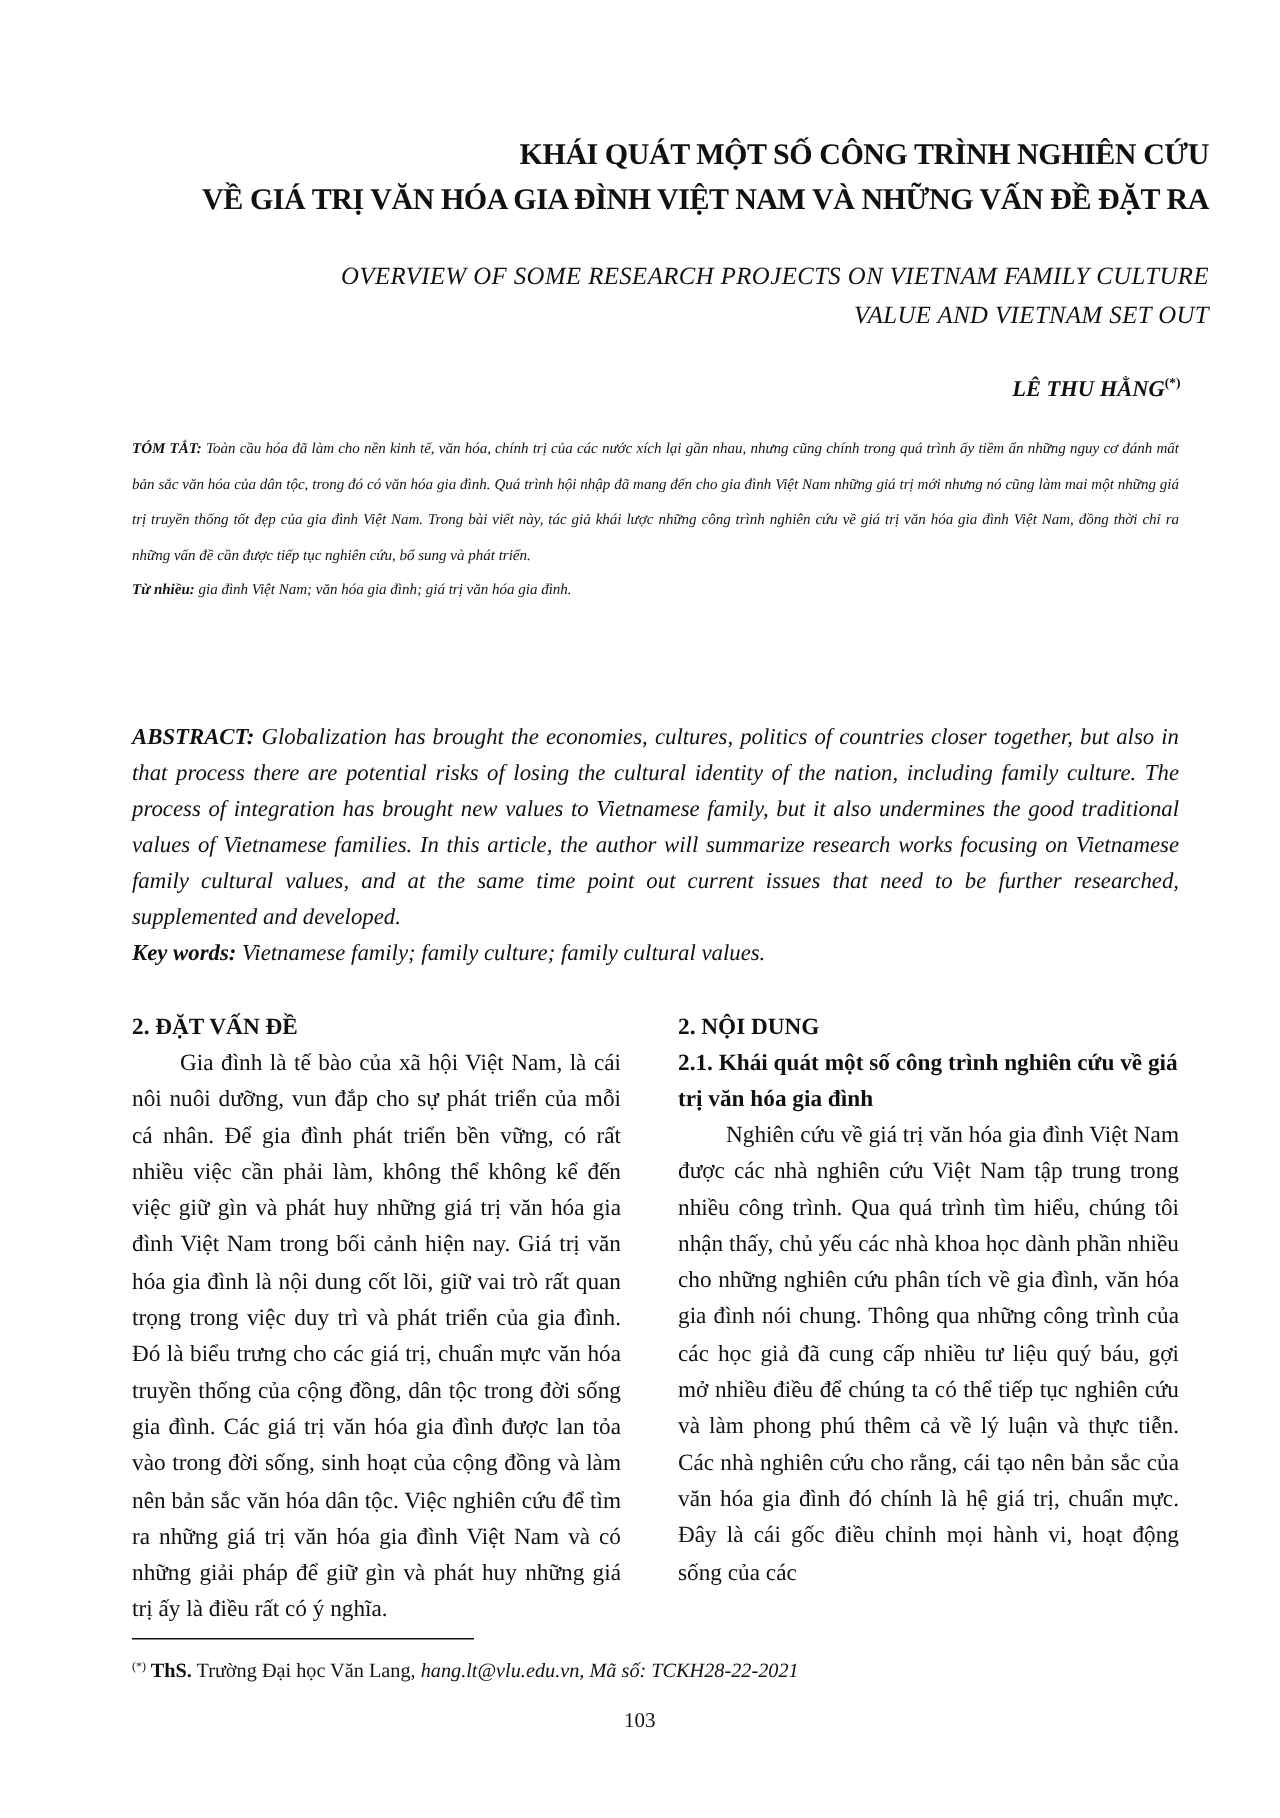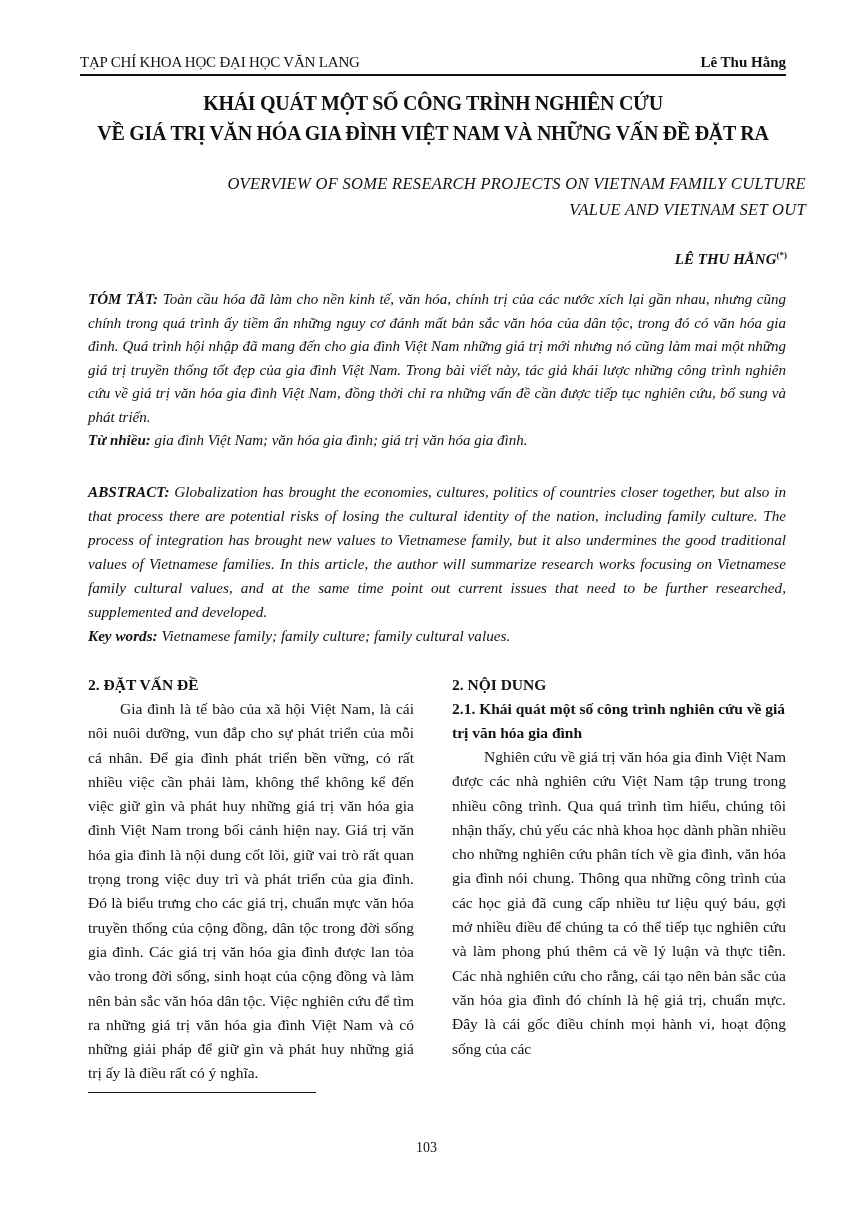--- a/index.html
+++ b/index.html
@@ -12,40 +12,40 @@
   .running-head {
     position: absolute; left: 80px; top: 52px; width: 706px; height: 22px;
     border-bottom: 2px solid #111;
     font-size: 15px; line-height: 20px;
   }
   .running-head .journal { position: absolute; left: 0; top: 0; letter-spacing: -0.2px; }
   .running-head .author-short { position: absolute; right: 0; top: 0; font-weight: bold; }
 
   .title {
     position: absolute; left: 60px; top: 88px; width: 746px;
-    text-align: center; font-weight: bold; font-size: 20px; line-height: 30px;
+    text-align: right; font-weight: bold; font-size: 20px; line-height: 30px;
     letter-spacing: -0.3px;
   }
   .title div { white-space: nowrap; }
 
   .subtitle {
     position: absolute; left: 60px; top: 171px; width: 746px;
     text-align: right; font-style: italic; font-size: 16.5px; line-height: 26px;
     letter-spacing: 0.3px;
   }
 
   .byline {
     position: absolute; right: 66px; top: 244px;
     font-style: italic; font-weight: bold; font-size: 15px; line-height: 22px;
   }
   .byline sup { font-size: 9px; vertical-align: 6px; font-style: normal; }
 
   .abstract-block {
     position: absolute; left: 88px; width: 698px;
-    font-style: italic; font-size: 15px; line-height: 23.5px;
+    font-style: italic; font-size: 10px; line-height: 23.5px;
     text-align: justify;
   }
   .abstract-vi { top: 288px; }
   .abstract-en { top: 480px; font-size: 15.2px; line-height: 24px; }
   .abstract-block .label { font-weight: bold; }
   .abstract-block p { margin: 0; }
 
   .col {
     position: absolute; top: 673px; width: 326px;
     font-size: 15.5px; line-height: 24.3px; text-align: justify;
@@ -75,24 +75,20 @@
   .page-number {
     position: absolute; left: 0; top: 1139px; width: 853px; text-align: center;
     font-size: 14px; line-height: 18px;
   }
 </style>
 </head>
 <body>
 
 <div class="page">
 
-  <div class="running-head">
-    <span class="journal">TẠP CHÍ KHOA HỌC ĐẠI HỌC VĂN LANG</span>
-    <span class="author-short">Lê Thu Hằng</span>
-  </div>
 
   <div class="title">
     <div>KHÁI QUÁT MỘT SỐ CÔNG TRÌNH NGHIÊN CỨU</div>
     <div>VỀ GIÁ TRỊ VĂN HÓA GIA ĐÌNH VIỆT NAM VÀ NHỮNG VẤN ĐỀ ĐẶT RA</div>
   </div>
 
   <div class="subtitle">
     <div>OVERVIEW OF SOME RESEARCH PROJECTS ON VIETNAM FAMILY CULTURE</div>
     <div>VALUE AND VIETNAM SET OUT</div>
   </div>
@@ -116,15 +112,18 @@
     <p>Gia đình là tế bào của xã hội Việt Nam, là cái nôi nuôi dưỡng, vun đắp cho sự phát triển của mỗi cá nhân. Để gia đình phát triển bền vững, có rất nhiều việc cần phải làm, không thể không kể đến việc giữ gìn và phát huy những giá trị văn hóa gia đình Việt Nam trong bối cảnh hiện nay. Giá trị văn hóa gia đình là nội dung cốt lõi, giữ vai trò rất quan trọng trong việc duy trì và phát triển của gia đình. Đó là biểu trưng cho các giá trị, chuẩn mực văn hóa truyền thống của cộng đồng, dân tộc trong đời sống gia đình. Các giá trị văn hóa gia đình được lan tỏa vào trong đời sống, sinh hoạt của cộng đồng và làm nên bản sắc văn hóa dân tộc. Việc nghiên cứu để tìm ra những giá trị văn hóa gia đình Việt Nam và có những giải pháp để giữ gìn và phát huy những giá trị ấy là điều rất có ý nghĩa.</p>
   </div>
 
   <div class="col col-right">
     <h2>2. NỘI DUNG</h2>
     <h3>2.1. Khái quát một số công trình nghiên cứu về giá trị văn hóa gia đình</h3>
     <p>Nghiên cứu về giá trị văn hóa gia đình Việt Nam được các nhà nghiên cứu Việt Nam tập trung trong nhiều công trình. Qua quá trình tìm hiểu, chúng tôi nhận thấy, chủ yếu các nhà khoa học dành phần nhiều cho những nghiên cứu phân tích về gia đình, văn hóa gia đình nói chung. Thông qua những công trình của các học giả đã cung cấp nhiều tư liệu quý báu, gợi mở nhiều điều để chúng ta có thể tiếp tục nghiên cứu và làm phong phú thêm cả về lý luận và thực tiễn. Các nhà nghiên cứu cho rằng, cái tạo nên bản sắc của văn hóa gia đình đó chính là hệ giá trị, chuẩn mực. Đây là cái gốc điều chỉnh mọi hành vi, hoạt động sống của các</p>
   </div>
 
   <div class="fn-rule"></div>
+  <div class="footnote">
+    <sup>(*)</sup><span class="bold"> ThS.</span><span> Trường Đại học Văn Lang, </span><span class="it">hang.lt@vlu.edu.vn, Mã số: TCKH28-22-2021</span>
+  </div>
 
   <div class="page-number">103</div>
 </div>
 
 </body></html>

